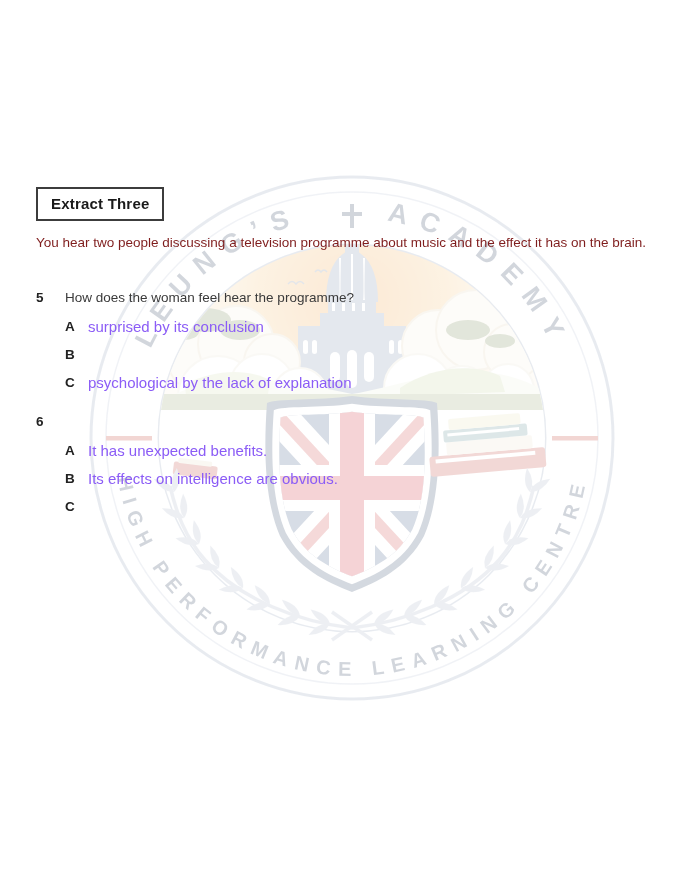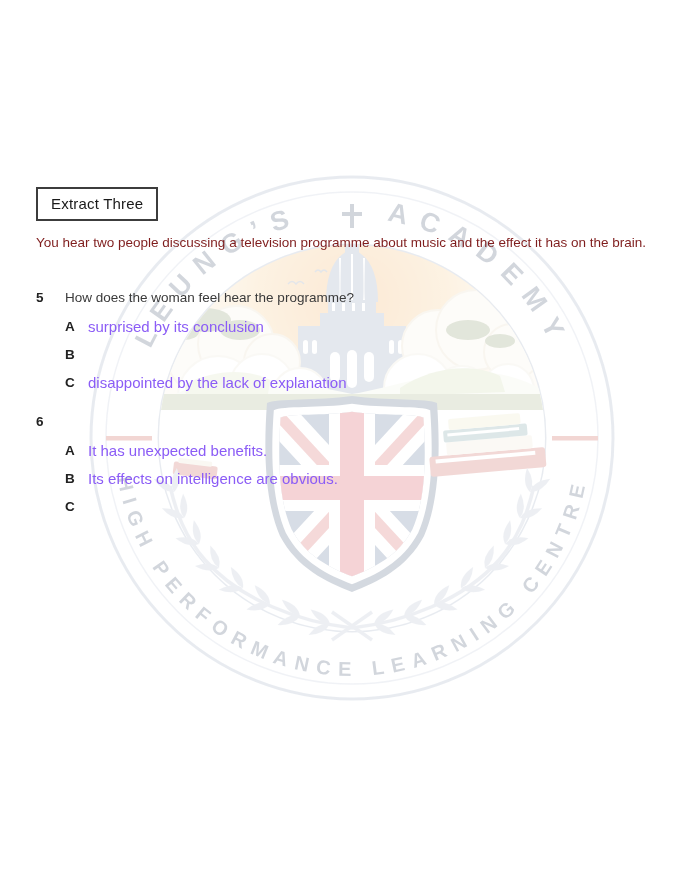--- a/index.html
+++ b/index.html
@@ -10,21 +10,21 @@
   }
   .page{position:absolute;inset:0;}
   
   .watermark{position:absolute;left:0;top:0;width:700px;height:881px;pointer-events:none;}
   
   .content{position:absolute;inset:0;color:#333;}
   .extract-box{
     position:absolute;left:36px;top:187px;
     border:2px solid #3c3c3c;background:transparent;
     padding:6px 13px 7px 13px;
-    font-size:15px;font-weight:normal;color:#1a1a1a;letter-spacing:.2px;
+    font-size:15px;font-weight:bold;color:#1a1a1a;letter-spacing:.2px;
   }
   .intro{
     position:absolute;left:36px;top:233px;width:628px;margin:0;
     font-size:13.5px;line-height:1.52;color:#7f1d1d;text-align:justify;
   }
   .question{position:absolute;left:36px;width:620px;}
   .q5{top:288px;}
   .q6{top:412px;}
   .q-head{display:flex;line-height:19px;}
   .q-num{width:29px;font-weight:bold;color:#222;font-size:13.5px;flex:none;}
@@ -223,21 +223,21 @@
       <div class="options">
         <div class="option">
           <span class="opt-letter">A</span>
           <span class="opt-text">surprised by its conclusion</span>
         </div>
         <div class="option">
           <span class="opt-letter">B</span>
         </div>
         <div class="option">
           <span class="opt-letter">C</span>
-          <span class="opt-text">disappointed by the lack of explanation</span>
+          <span class="opt-text">psychological by the lack of explanation</span>
         </div>
       </div>
     </section>
 
     <section class="question q6">
       <div class="q-head">
         <span class="q-num">6</span>
       </div>
       <div class="options">
         <div class="option">

